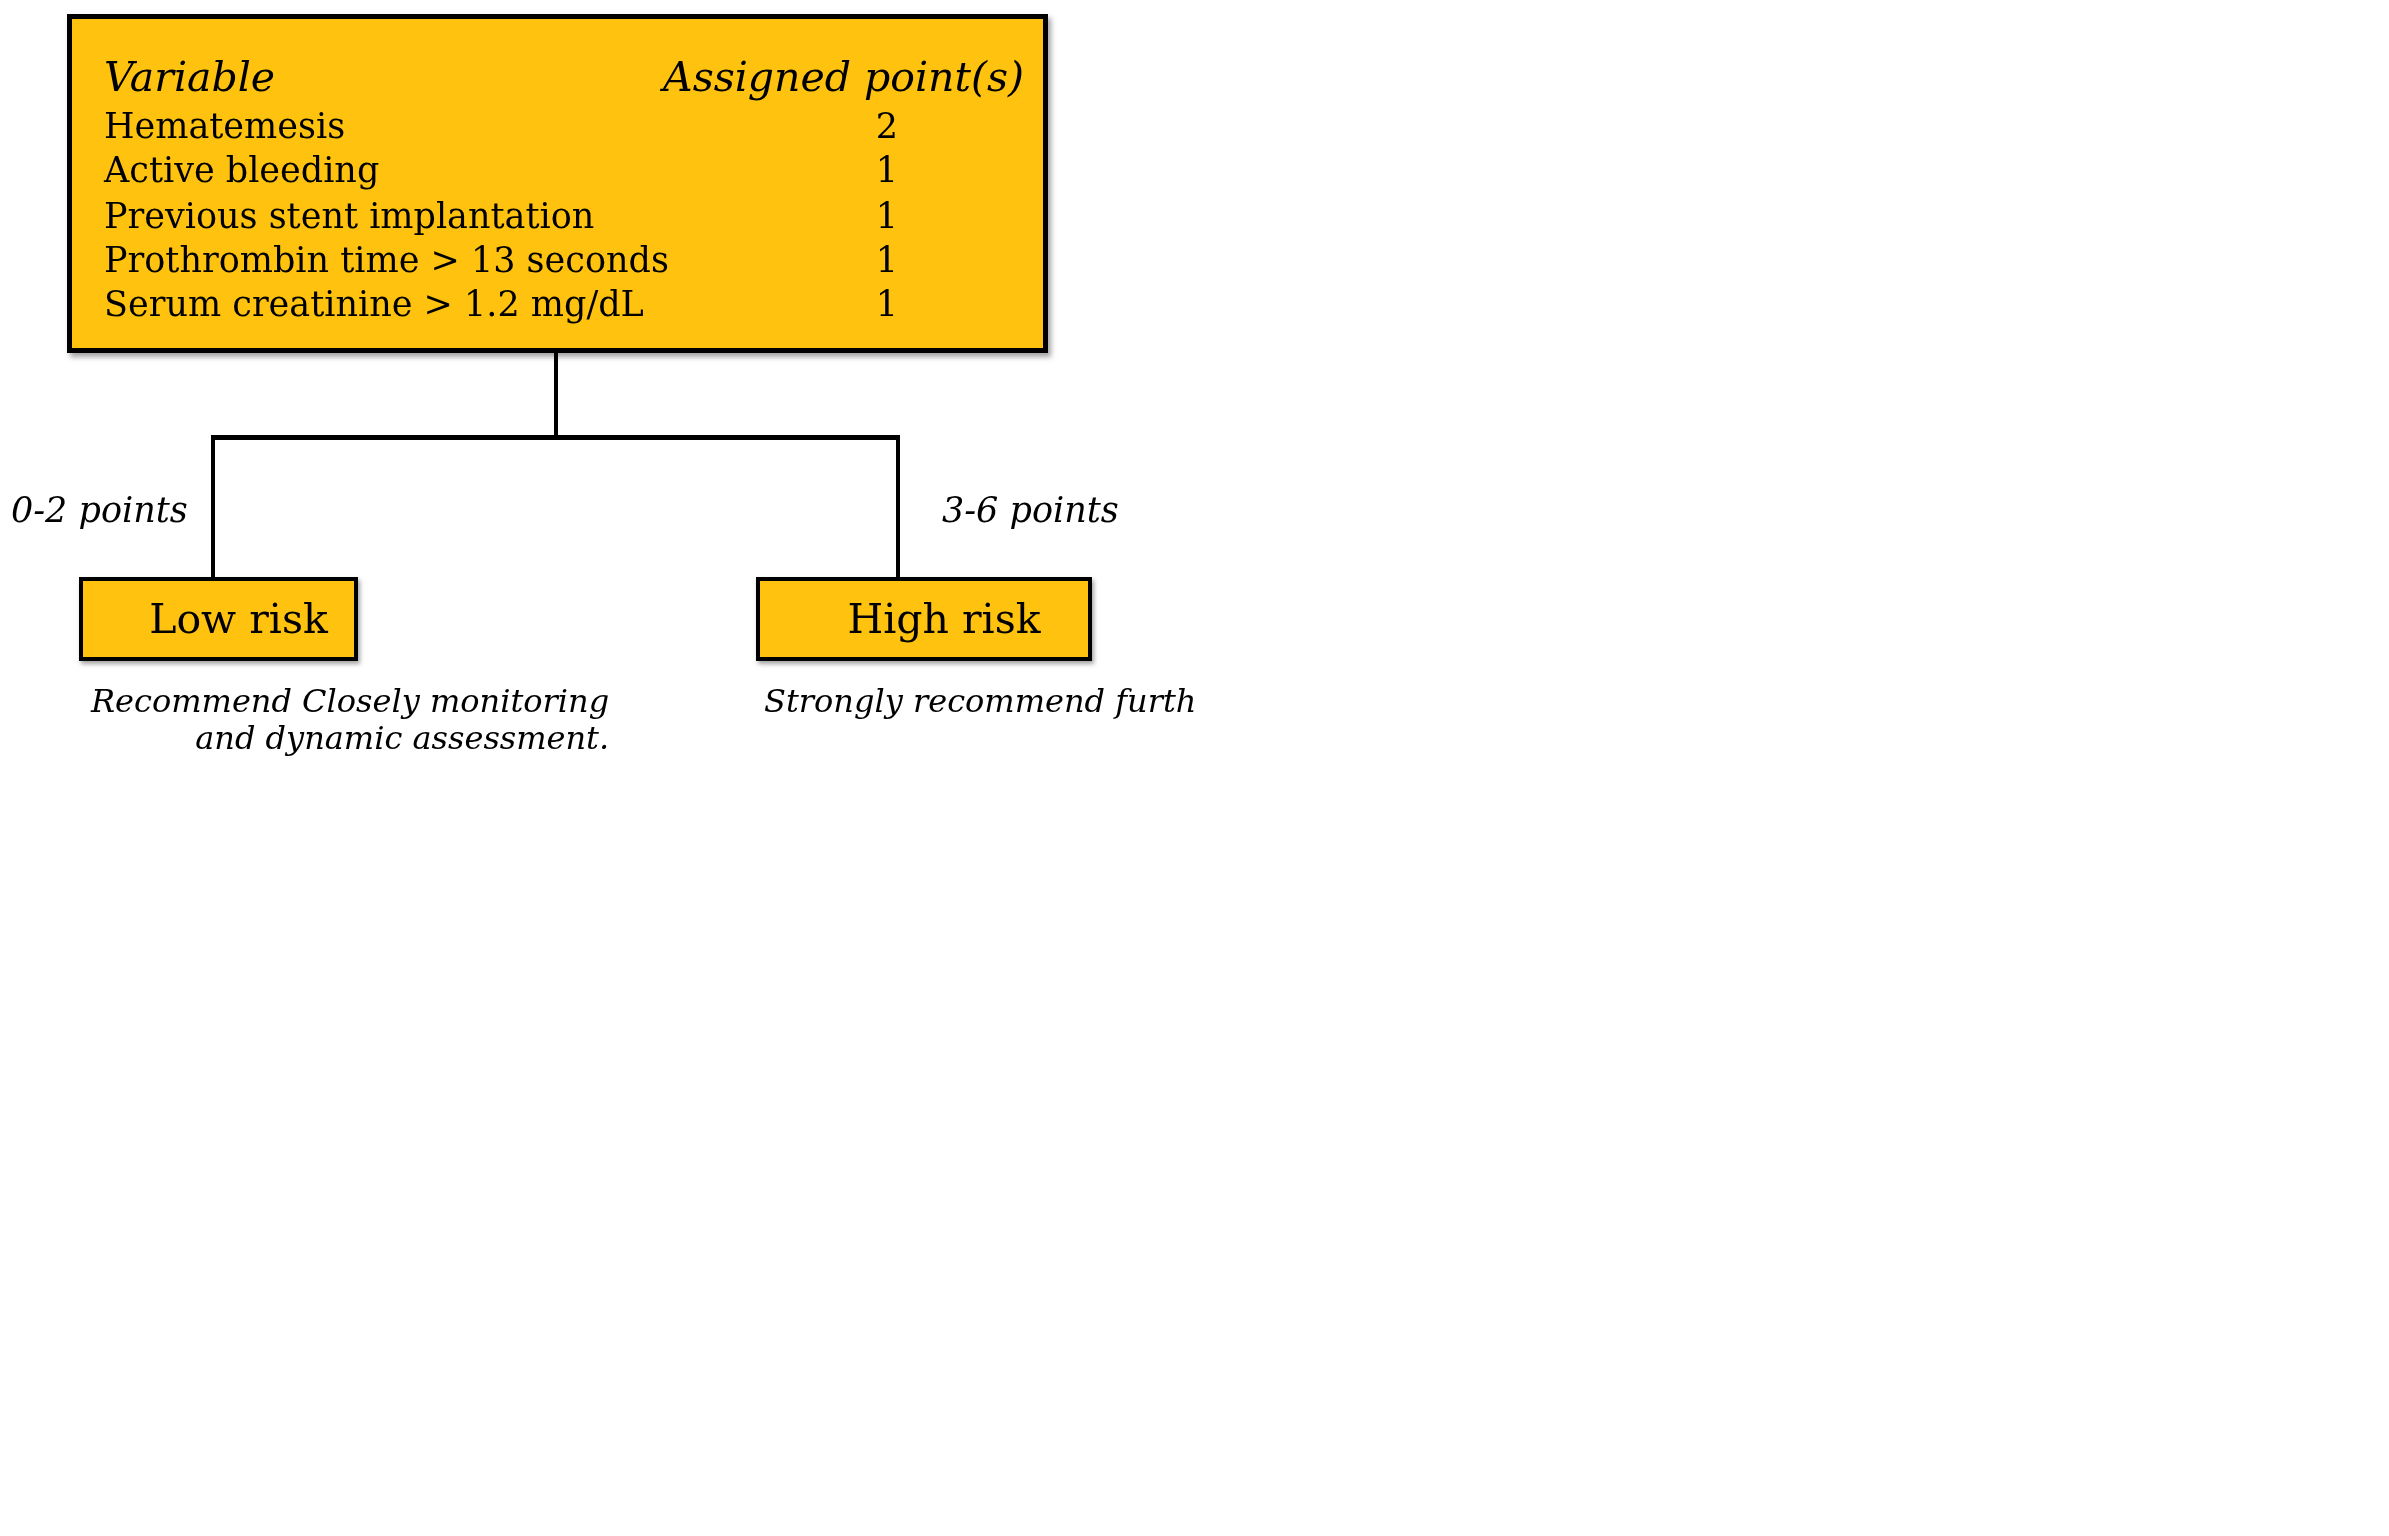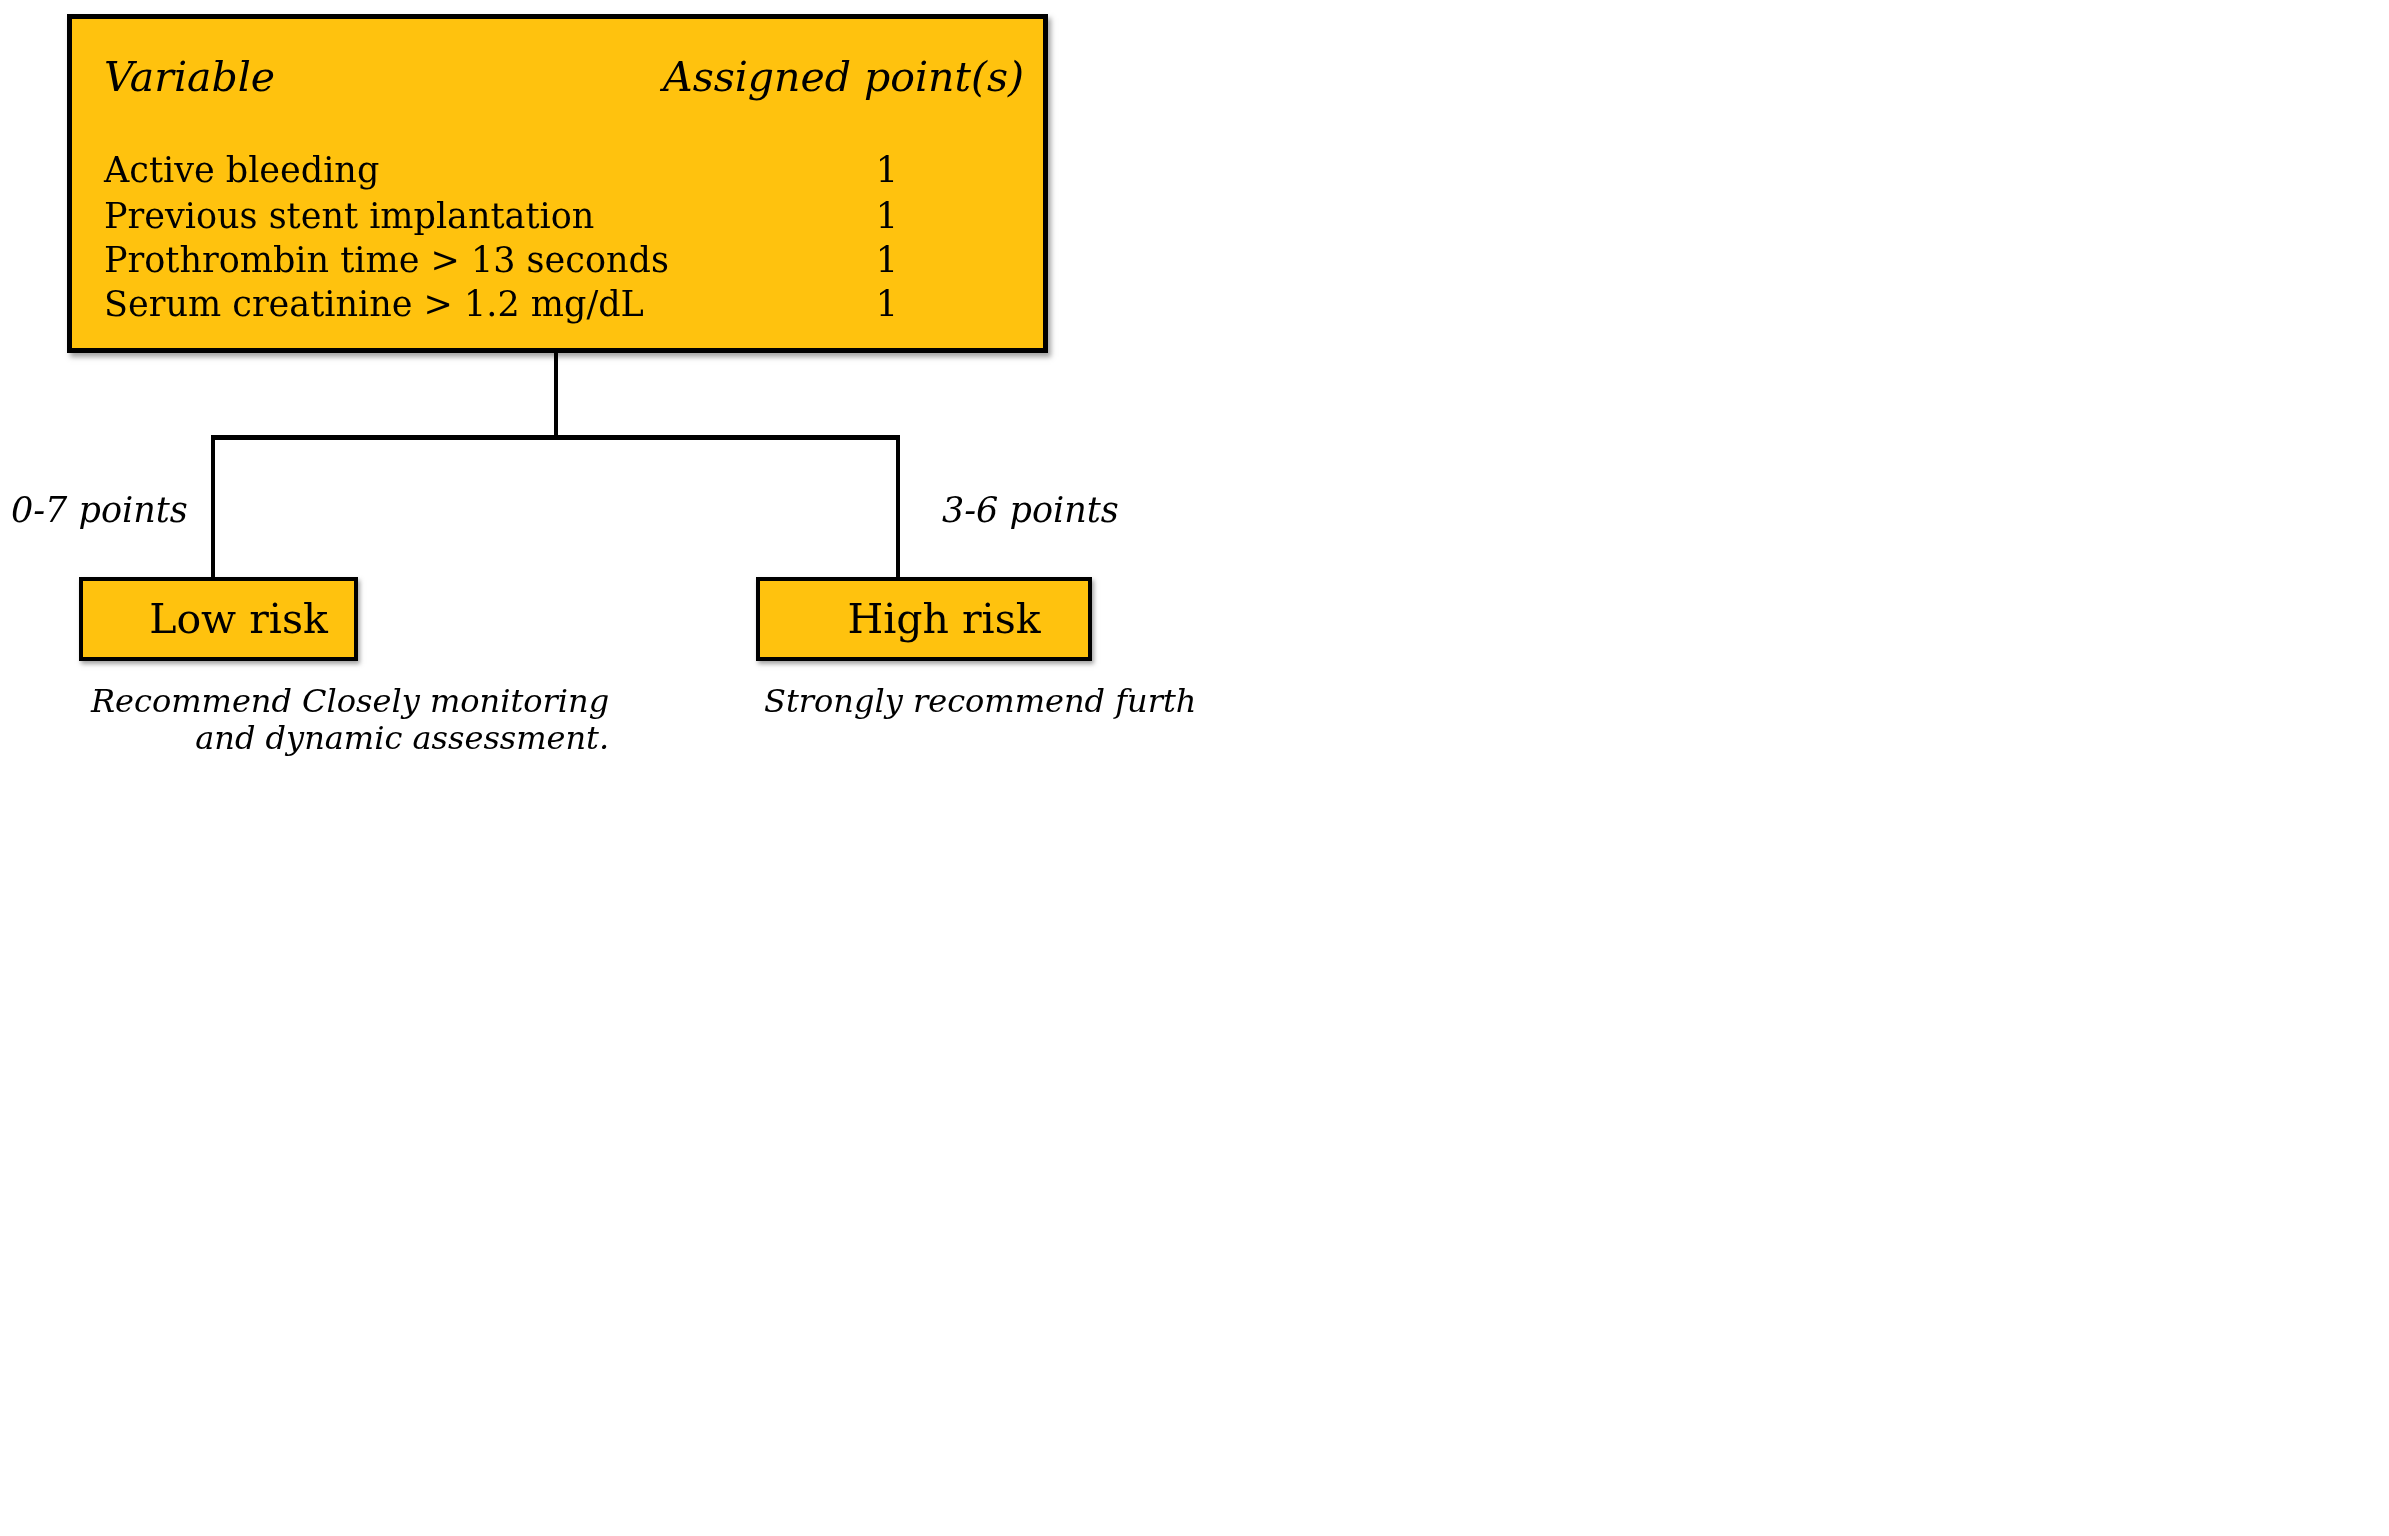--- a/index.html
+++ b/index.html
@@ -65,20 +65,24 @@
 <body>
 
 <div class="stage">
 
   <div class="score-box"></div>
 
   <div class="trow thead">
     <span class="lbl">Variable</span>
     <span class="val">Assigned point(s)</span>
   </div>
+  <div class="trow r1">
+    <span class="lbl">Hematemesis</span>
+    <span class="val">2</span>
+  </div>
   <div class="trow r2">
     <span class="lbl">Active bleeding</span>
     <span class="val">1</span>
   </div>
   <div class="trow r3">
     <span class="lbl">Previous stent implantation</span>
     <span class="val">1</span>
   </div>
   <div class="trow r4">
     <span class="lbl">Prothrombin time &gt; 13 seconds</span>
@@ -87,21 +91,21 @@
   <div class="trow r5">
     <span class="lbl">Serum creatinine &gt; 1.2 mg/dL</span>
     <span class="val">1</span>
   </div>
 
   <div class="cline stem"></div>
   <div class="cline hbar"></div>
   <div class="cline vleft"></div>
   <div class="cline vright"></div>
 
-  <div class="range-label range-left">0-7 points</div>
+  <div class="range-label range-left">0-2 points</div>
   <div class="range-label range-right">3-6 points</div>
 
   <div class="risk-box risk-low">Low risk</div>
   <div class="risk-box risk-high">High risk</div>
 
   <div class="caption caption-left">
     <div>Recommend Closely monitoring</div>
     <div>and dynamic assessment.</div>
   </div>
   <div class="caption caption-right">

